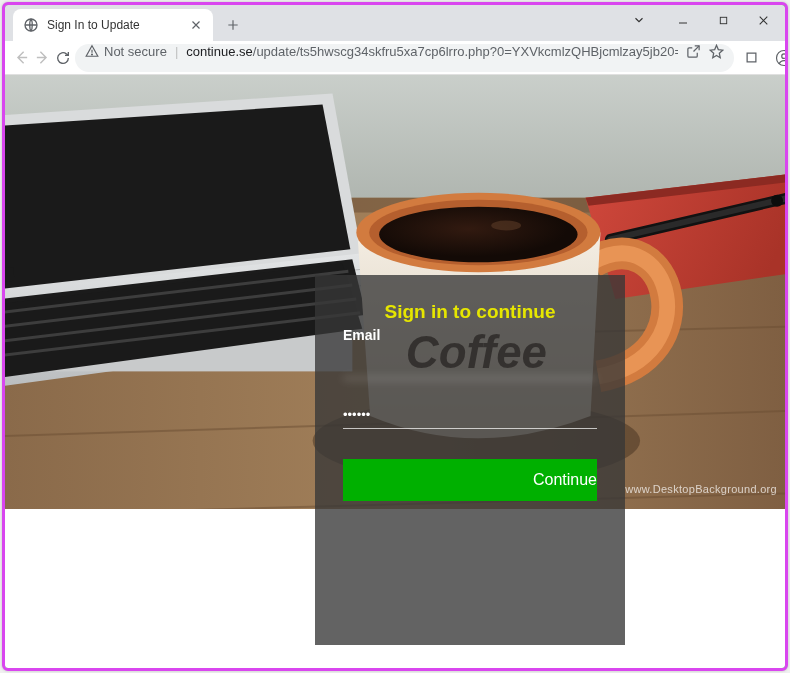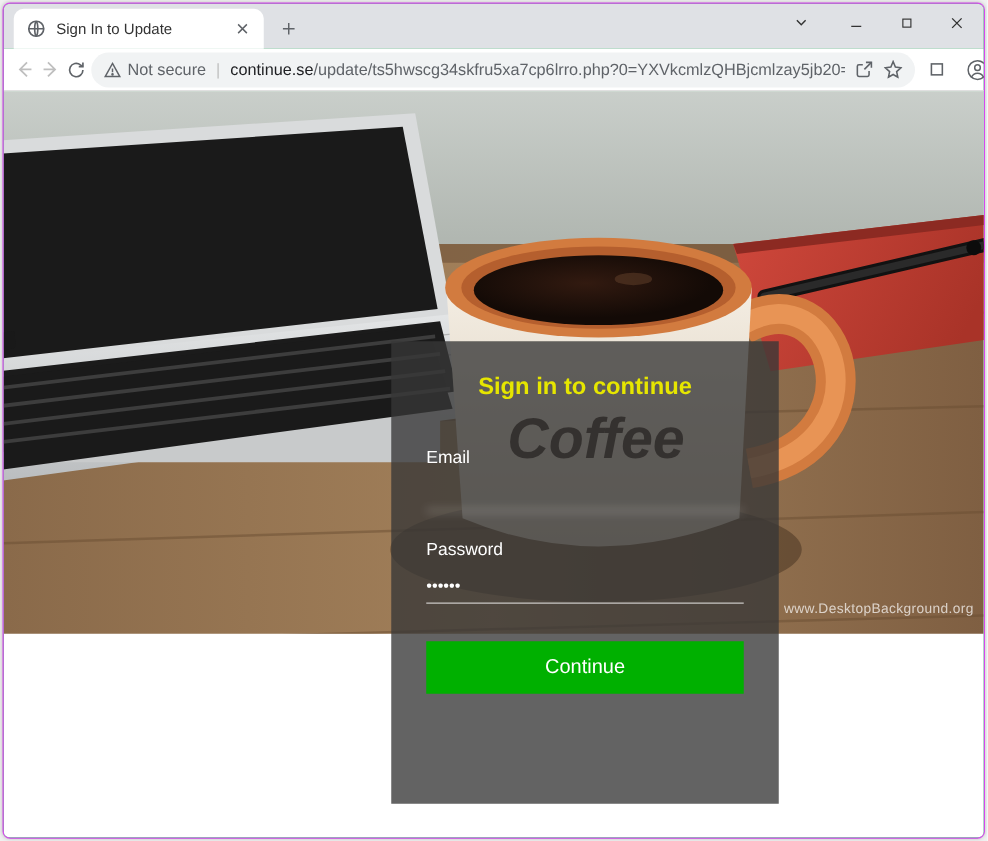--- a/index.html
+++ b/index.html
@@ -1,55 +1,55 @@
 <!DOCTYPE html>
 <html><head>
 <meta charset="utf-8">
 <style>
 * { margin: 0; padding: 0; box-sizing: border-box; font-family: Arial, sans-serif; }
 body { width: 790px; height: 673px; background: #f0f0f0; overflow: hidden; position: relative; }
 
 
-.browser { width: 786px; height: 669px; margin: 2px; background: #22c55e; border: 1px solid #d946ef; border-radius: 6px; overflow: hidden; position: relative; box-shadow: 0 0 3px rgba(0,0,0,0.2); }
+.browser { width: 786px; height: 669px; margin: 2px; background: #14532d; border: 3px solid #d946ef; border-radius: 6px; overflow: hidden; position: relative; box-shadow: 0 0 3px rgba(0,0,0,0.2); }
 .titlebar { height: 36px; background: #dfe1e5; display: flex; align-items: flex-end; padding-left: 8px; position: relative; }
 .tab { background: #fff; height: 32px; width: 200px; border-radius: 8px 8px 0 0; display: flex; align-items: center; padding: 0 10px; gap: 8px; position: relative; }
 .tab-favicon { width: 16px; height: 16px; color: #5f6368; }
 .tab-title { font-size: 12px; color: #333; flex: 1; white-space: nowrap; overflow: hidden; }
 .tab-close { width: 14px; height: 14px; color: #5f6368; cursor: pointer; }
 .newtab { width: 28px; height: 28px; display: flex; align-items: center; justify-content: center; color: #5f6368; margin-left: 6px; margin-bottom: 2px; }
 .window-controls { position: absolute; right: 8px; top: 4px; display: flex; gap: 12px; align-items: center; }
 .window-controls span { width: 28px; height: 22px; display: flex; align-items: center; justify-content: center; color: #333; }
 .chevron-down { color: #5f6368; margin-right: 4px; }
 
 
 .toolbar { height: 34px; background: #fff; display: flex; align-items: center; padding: 0 8px; gap: 4px; border-bottom: 1px solid #e0e0e0; }
 .nav-btn { width: 28px; height: 28px; display: flex; align-items: center; justify-content: center; color: #5f6368; border-radius: 50%; }
 .nav-btn.disabled { color: #bfbfbf; }
-.omnibox { flex: 1; height: 28px; background: #f1f3f4; border-radius: 14px; display: flex; align-items: center; padding: 0 10px; gap: 8px; color: #5f6368; font-size: 13px; }
+.omnibox { flex: 1; height: 28px; background: #f1f3f4; border-radius: 14px; display: flex; align-items: flex-start; padding: 0 10px; gap: 8px; color: #5f6368; font-size: 13px; }
 .security-chip { display: flex; align-items: center; gap: 5px; color: #5f6368; }
 .security-chip svg { width: 14px; height: 14px; }
 .url-text { flex: 1; color: #5f6368; white-space: nowrap; overflow: hidden; }
 .url-text .domain { color: #202124; }
 .omnibox-actions { display: flex; gap: 8px; align-items: center; color: #5f6368; }
 .toolbar-right { display: flex; gap: 4px; align-items: center; }
 
 
 .viewport { position: relative; width: 100%; height: calc(100% - 70px); background: #fff; }
 .hero { position: relative; width: 100%; height: 434px; overflow: visible; }
 .bg-svg { width: 100%; height: 100%; display: block; }
 .watermark { position: absolute; right: 8px; bottom: 14px; font-size: 11px; color: rgba(255,255,255,0.7); letter-spacing: 0.3px; }
 
 
 .card { position: absolute; top: 200px; left: 310px; width: 310px; height: 370px; background: rgba(55,55,55,0.78); padding: 26px 28px; }
-.card-heading { color: #e6e600; font-size: 19px; font-weight: bold; text-align: center; margin-bottom: 36px; }
-.field-label { color: #fff; font-size: 14px; font-weight: normal; margin-bottom: 8px; display: block; }
+.card-heading { color: #e6e600; font-size: 19px; font-weight: bold; text-align: center; margin-bottom: 4px; }
+.field-label { color: #fff; font-size: 14px; font-weight: bold; margin-bottom: 8px; display: block; }
 .field-input { width: 100%; background: transparent; border: none; border-bottom: 1px solid rgba(255,255,255,0.7); color: #fff; font-size: 13px; padding: 6px 0; outline: none; margin-bottom: 22px; }
 .field-input.blurred { filter: blur(4px); color: rgba(255,255,255,0.85); }
 .field-input::placeholder { color: rgba(255,255,255,0.7); }
-.continue-btn { width: 100%; height: 42px; background: #00b000; color: #fff; border: none; font-size: 16px; font-weight: 500; cursor: pointer; margin-top: 8px; }
+.continue-btn { width: 100%; height: 42px; background: #00b000; color: #fff; border: none; font-size: 16px; font-weight: 500; cursor: pointer; margin-top: 8px; text-align: right; }
 
 svg { display: block; }
 </style>
 </head>
 <body>
 
 <div class="browser">
 
   <div class="titlebar">
     <div class="tab">
@@ -272,20 +272,19 @@
       </svg>
       <div class="watermark">www.DesktopBackground.org</div>
     </div>
 
     <div class="card">
       <div class="card-heading">Sign in to continue</div>
 
       <label class="field-label">Email</label>
       <input class="field-input blurred" type="text" value="" style="">
 
-      <label class="field-label">Password</label>
       <input class="field-input" type="text" value="••••••" style="">
 
       <button class="continue-btn">Continue</button>
     </div>
   </div>
 
 </div>
 
 </body></html>

